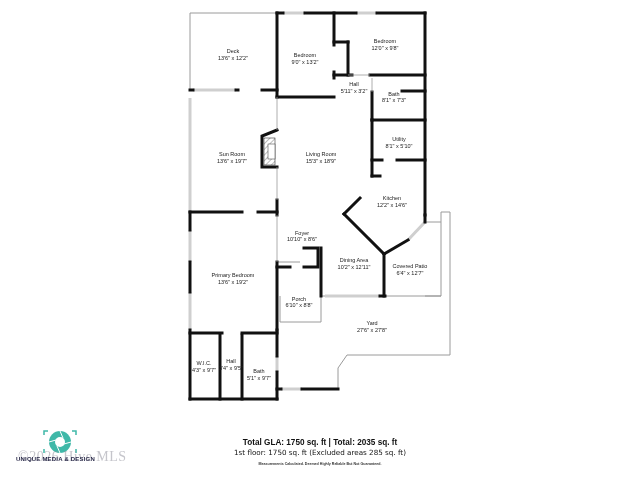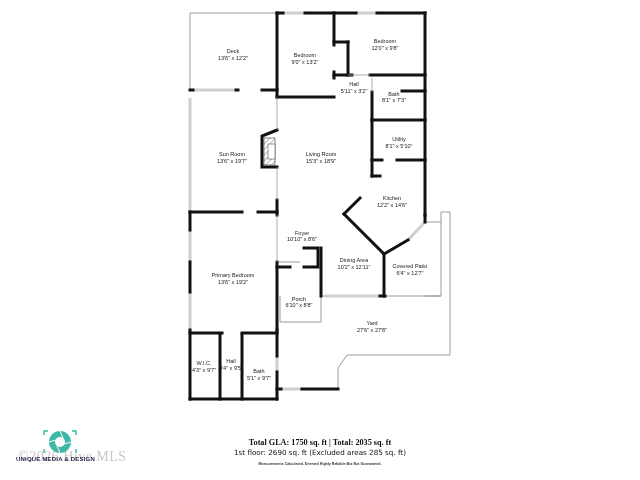--- a/index.html
+++ b/index.html
@@ -1,21 +1,21 @@
 <!DOCTYPE html>
 <html><head>
 <meta charset="utf-8">
 <style>
   html, body { margin: 0; padding: 0; background: #ffffff; }
   body { width: 640px; height: 480px; position: relative; overflow: hidden; font-family: "Liberation Sans", sans-serif; }
   #plan { position: absolute; left: 0; top: 0; width: 640px; height: 480px; }
   .room-label { font-family: "Liberation Sans", sans-serif; font-size: 5.5px; fill: #222; text-anchor: middle; }
   .room-dim { font-family: "Liberation Sans", sans-serif; font-size: 5.5px; fill: #222; text-anchor: middle; }
   .summary { position: absolute; left: 200px; top: 438px; width: 240px; text-align: center; color: #111; }
-  .summary .total { font-family: Liberation Serif, serif; font-weight: bold; font-size: 8.2px; line-height: 10px; }
+  .summary .total { font-family: Liberation Sans, sans-serif; font-weight: bold; font-size: 8.2px; line-height: 10px; }
   .summary .floor { font-family: "DejaVu Sans", sans-serif; font-size: 7.2px; line-height: 10px; }
   .summary .disclaimer { font-family: "Liberation Sans", sans-serif; font-weight: bold; font-size: 3.6px; margin-top: 4px; color: #333; }
   .logo { position: absolute; left: 30px; top: 427px; width: 60px; height: 40px; }
   .logo-text { position: absolute; left: 16px; top: 456px; font-family: "Liberation Sans", sans-serif; font-weight: bold; font-size: 6px; color: #2a2a4a; letter-spacing: 0.2px; }
   .watermark { position: absolute; left: 18px; top: 449px; font-family: "Liberation Serif", serif; font-size: 14px; color: rgba(150,150,160,0.55); letter-spacing: 0.5px; }
 </style>
 </head>
 <body>
 
 <svg id="plan" viewBox="0 0 640 480" xmlns="http://www.w3.org/2000/svg">
@@ -193,15 +193,15 @@
   <path d="M46,22 L46,26" fill="none" stroke="#3fb8a8" stroke-width="1.5"></path>
   <circle cx="30" cy="15" r="11" fill="#3fb8a8"></circle>
   <circle cx="30" cy="15" r="5" fill="#ffffff"></circle>
   <path d="M30,4 L33,11 M41,15 L34,17 M30,26 L27,19 M19,15 L26,13" stroke="#ffffff" stroke-width="1"></path>
 </svg>
 <div class="watermark">©2026 Hive MLS</div>
 <div class="logo-text">UNIQUE MEDIA &amp; DESIGN</div>
 
 <div class="summary">
   <div class="total">Total GLA: 1750 sq. ft | Total: 2035 sq. ft</div>
-  <div class="floor">1st floor: 2690 sq. ft (Excluded areas 285 sq. ft)</div>
+  <div class="floor">1st floor: 1750 sq. ft (Excluded areas 285 sq. ft)</div>
   <div class="disclaimer">Measurements Calculated. Deemed Highly Reliable But Not Guaranteed.</div>
 </div>
 
 </body></html>

